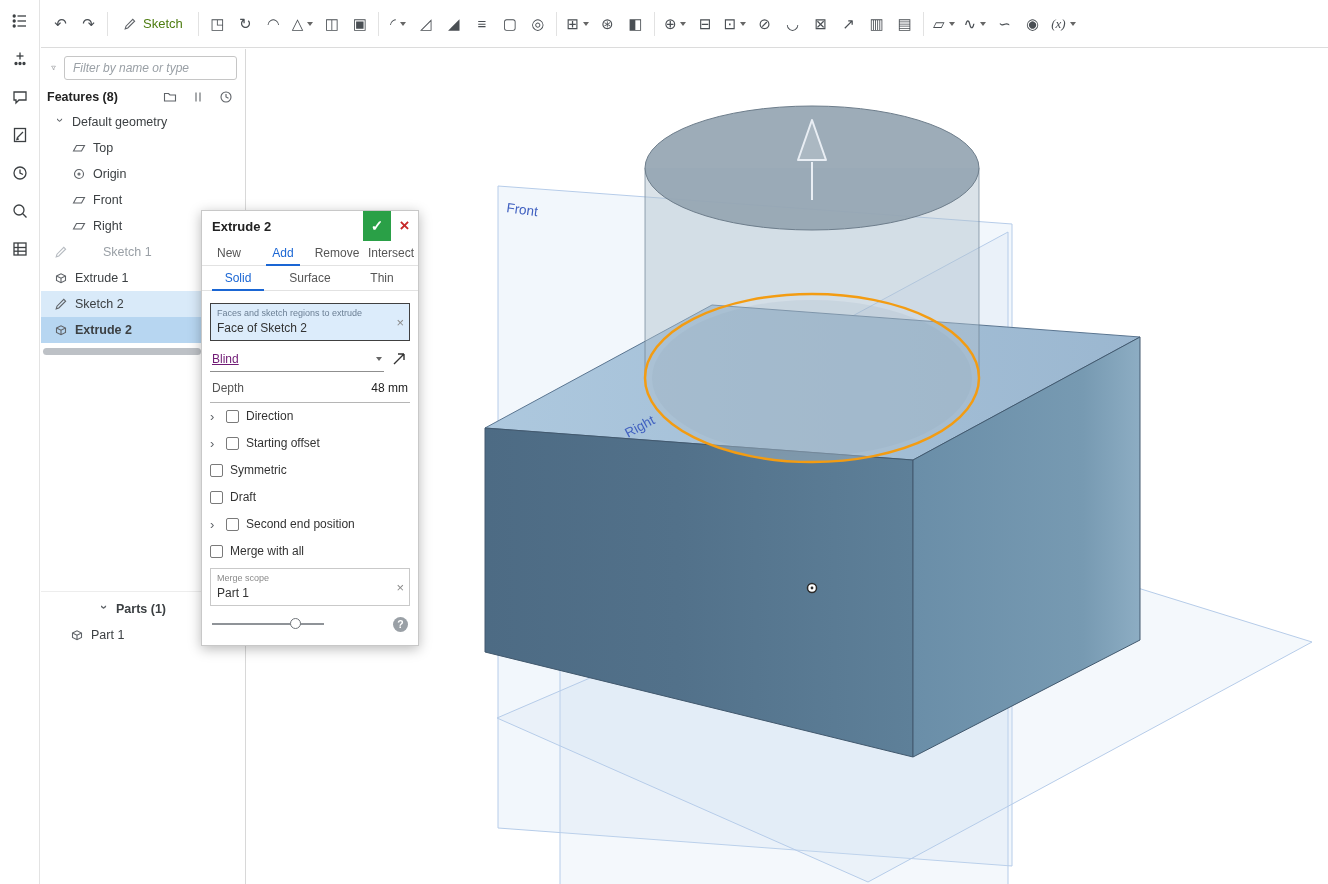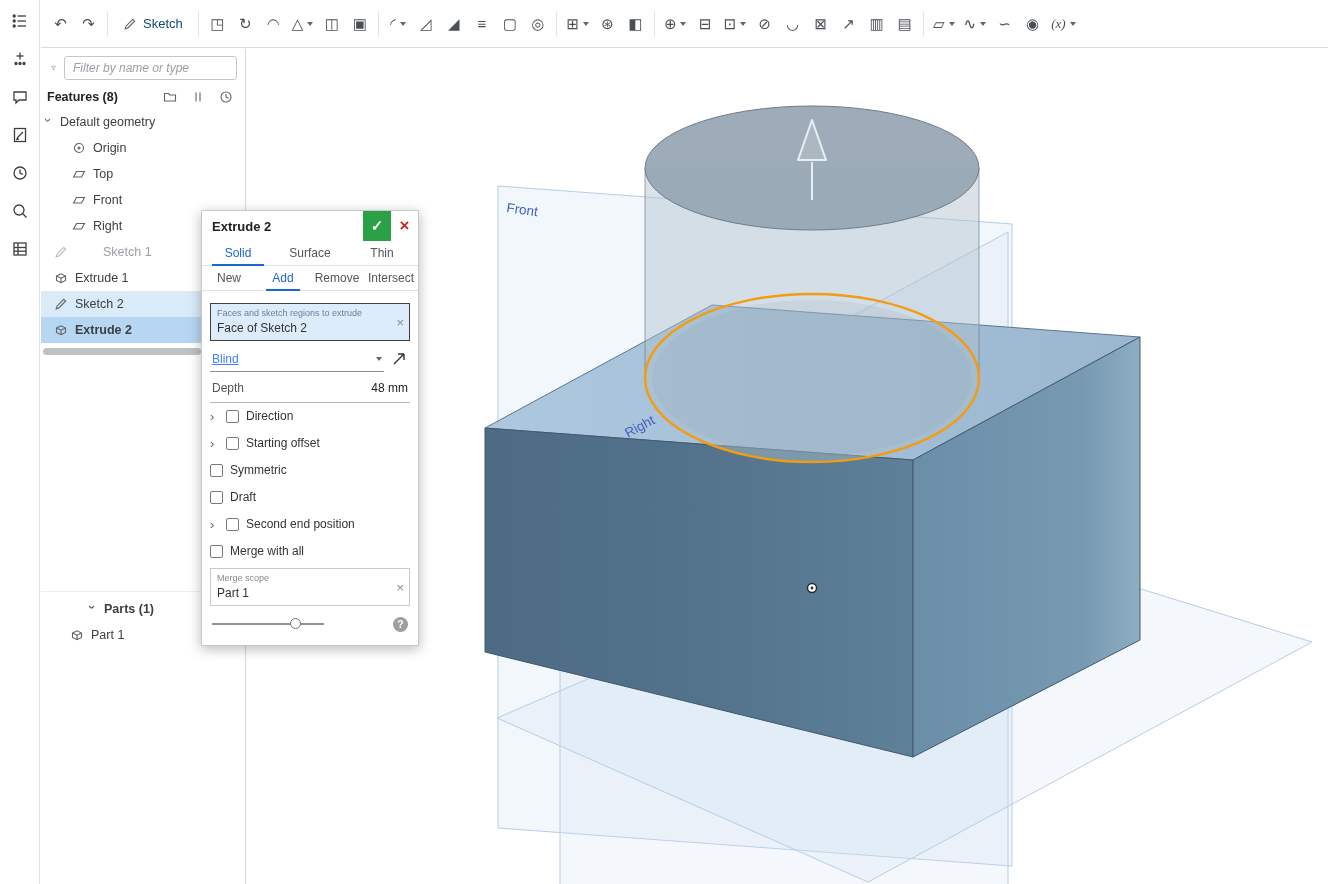--- a/index.html
+++ b/index.html
@@ -16,38 +16,38 @@
 
   
   .toolbar { position:absolute; left:41px; top:0; width:1287px; height:48px; background:#fff;
              border-bottom:1px solid #dcdcdc; display:flex; align-items:center; padding:0 6px;
              gap:1px; z-index:20; }
   .tb-btn { height:32px; min-width:27px; display:flex; align-items:center; justify-content:center;
             gap:3px; padding:0 4px; border-radius:3px; }
   .tb-glyph { font-size:15px; color:#4a4f54; line-height:1; }
   .tb-var { font-style:italic; font-family:"Liberation Serif", serif; font-size:13px; }
   .sketch-btn { display:flex; align-items:center; gap:6px; height:32px; padding:0 10px;
-                font-size:13px; color:#0c4a6e; border-radius:3px; }
+                font-size:13px; color:#4d7c0f; border-radius:3px; }
   .tb-sep { width:1px; height:24px; background:#e2e2e2; margin:0 4px; }
   .caret-down { width:0; height:0; border-left:3.5px solid transparent; border-right:3.5px solid transparent;
                 border-top:4px solid #666; margin-left:1px; }
   .tico { width:14px; height:14px; color:#5f6368; }
   .tico path, .tico circle, .tico line, .tico rect { stroke:currentColor; fill:none; stroke-width:1.1; }
 
   
   .feature-panel { position:absolute; left:41px; top:49px; width:205px; height:835px; background:#fff;
                    border-right:1px solid #d8d8d8; z-index:10; font-size:12.5px; }
   .filter-row { display:flex; align-items:center; gap:8px; padding:7px 8px 3px 10px; }
   .filter-input { flex:1; height:24px; border:1px solid #c6c6c6; border-radius:3px; padding:0 8px;
                   font-size:12px; font-family:"Liberation Sans",sans-serif; outline:none; color:#404040; }
   .filter-input::placeholder { color:#9aa0a6; font-style:italic; }
   .features-header { display:flex; align-items:center; padding:7px 12px 5px 6px; font-weight:bold; color:#222; }
   .fh-icons { margin-left:auto; display:flex; gap:14px; align-items:center; }
   .tree-row { height:26px; display:flex; align-items:center; gap:7px; color:#3c4043; }
-  .ind-group { padding-left:3px; }
+  .ind-group { padding-left:15px; }
   .ind-child { padding-left:31px; }
   .ind-feat  { padding-left:13px; }
   .chev { color:#5f6368; font-size:13px; line-height:1; display:inline-block; width:9px; }
   .rot90 { transform:rotate(90deg); }
   .muted { color:#9aa0a6;gap:35px; }
   .muted .tico { color:#b6bbc1; }
   .sel-light { background:#d9eaf9; }
   .sel-strong { background:#b7d6f1; font-weight:bold; }
   .h-scrollbar { margin:5px 0 0 2px; width:158px; height:7px; background:#bdc1c6; border-radius:4px; }
   .parts-section { position:absolute; left:0; top:542px; width:100%; border-top:1px solid #ededed; padding-top:4px; }
@@ -65,21 +65,21 @@
   .dlg-tabs { display:flex; border-bottom:1px solid #e2e2e2; }
   .dlg-tab { flex:1; text-align:center; padding:5px 0 5px; color:#555; position:relative; font-size:12px; }
   .dlg-tab.active { color:#1a66d4; }
   .dlg-tab.active::after { content:""; position:absolute; left:10px; right:10px; bottom:-1px; height:2px; background:#1a66d4; }
   .sel-box { margin:12px 8px 6px; border:1px solid #404040; background:#dcecfb; padding:4px 18px 5px 6px; position:relative; }
   .box-caption { font-size:9px; color:#6b7f94; line-height:1.2; }
   .box-value { font-size:12px; color:#333; margin-top:2px; }
   .box-clear { position:absolute; right:5px; top:50%; transform:translateY(-50%); color:#8a8a8a; font-size:13px; }
   .blind-row { margin:4px 8px 0; display:flex; align-items:center; }
   .blind-field { flex:1; border-bottom:1px solid #8f8f8f; display:flex; align-items:center; padding:5px 2px; }
-  .blind-label { flex:1; color:#3b82f6;text-decoration:underline; }
+  .blind-label { flex:1; color:#701a75;text-decoration:underline; }
   .flip-icon { width:20px; height:18px; margin-left:6px; }
   .flip-icon svg { stroke:#333; fill:none; stroke-width:1.4; }
   .depth-row { margin:4px 8px 0; display:flex; align-items:center; border-bottom:1px solid #b5b5b5; padding:5px 2px 7px; }
   .depth-label { flex:1; color:#555; }
   .depth-value { color:#222; }
   .opt-row { display:flex; align-items:center; height:27px; padding:0 8px; gap:7px; }
   .cb { width:13px; height:13px; border:1px solid #7a7a7a; border-radius:2px; background:#fff; flex:0 0 auto; }
   .opt-label { color:#333; }
   .merge-box { margin:3px 8px 0; border:1px solid #c9c9c9; padding:4px 6px 5px 6px; position:relative; }
   .merge-box .box-caption { color:#8a8a8a; }
@@ -290,30 +290,30 @@
         </svg>
     </span>
   </div>
 
   <div class="tree-row ind-group">
     <span class="chev rot90">›</span>
     <span>Default geometry</span>
   </div>
   <div class="tree-row ind-child">
     <svg class="tico" viewBox="0 0 14 14">
+        <path d="M1.5 10 L4.5 4.5 H12.5 L9.5 10 Z"></path>
+      </svg>
+    <span>Top</span>
+  </div>
+  <div class="tree-row ind-child">
+    <svg class="tico" viewBox="0 0 14 14">
         <circle cx="7" cy="7" r="4.5"></circle>
         <circle cx="7" cy="7" r="1" fill="currentColor"></circle>
       </svg>
     <span>Origin</span>
-  </div>
-  <div class="tree-row ind-child">
-    <svg class="tico" viewBox="0 0 14 14">
-        <path d="M1.5 10 L4.5 4.5 H12.5 L9.5 10 Z"></path>
-      </svg>
-    <span>Top</span>
   </div>
   <div class="tree-row ind-child">
     <svg class="tico" viewBox="0 0 14 14">
         <path d="M1.5 10 L4.5 4.5 H12.5 L9.5 10 Z"></path>
       </svg>
     <span>Front</span>
   </div>
   <div class="tree-row ind-child">
     <svg class="tico" viewBox="0 0 14 14">
         <path d="M1.5 10 L4.5 4.5 H12.5 L9.5 10 Z"></path>
@@ -416,30 +416,30 @@
     <span class="dlg-title">Extrude 2</span>
     <div class="commit-btn">
         <span>✓</span>
       </div>
     <div class="cancel-btn">
         <span>×</span>
       </div>
   </div>
 
   <div class="dlg-tabs">
-    <div class="dlg-tab active">Solid</div>
-    <div class="dlg-tab">Surface</div>
-    <div class="dlg-tab">Thin</div>
-  </div>
-  <div class="dlg-tabs">
     <div class="dlg-tab">New</div>
     <div class="dlg-tab active">Add</div>
     <div class="dlg-tab">Remove</div>
     <div class="dlg-tab">Intersect</div>
   </div>
+  <div class="dlg-tabs">
+    <div class="dlg-tab active">Solid</div>
+    <div class="dlg-tab">Surface</div>
+    <div class="dlg-tab">Thin</div>
+  </div>
 
   <div class="sel-box">
     <div class="box-caption">Faces and sketch regions to extrude</div>
     <div class="box-value">Face of Sketch 2</div>
     <span class="box-clear">×</span>
   </div>
 
   <div class="blind-row">
     <div class="blind-field">
       <span class="blind-label">Blind</span>

